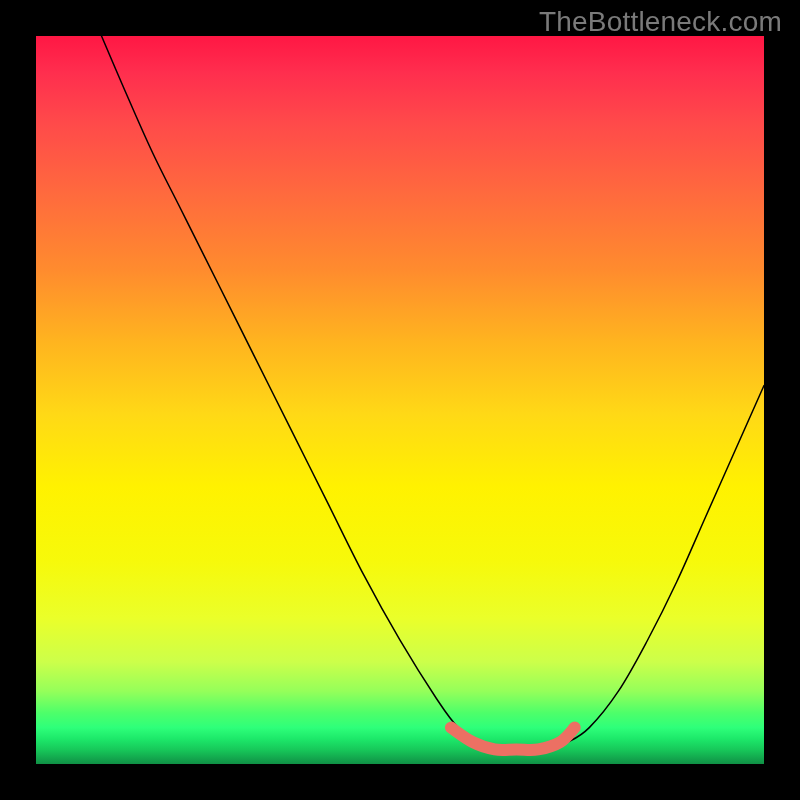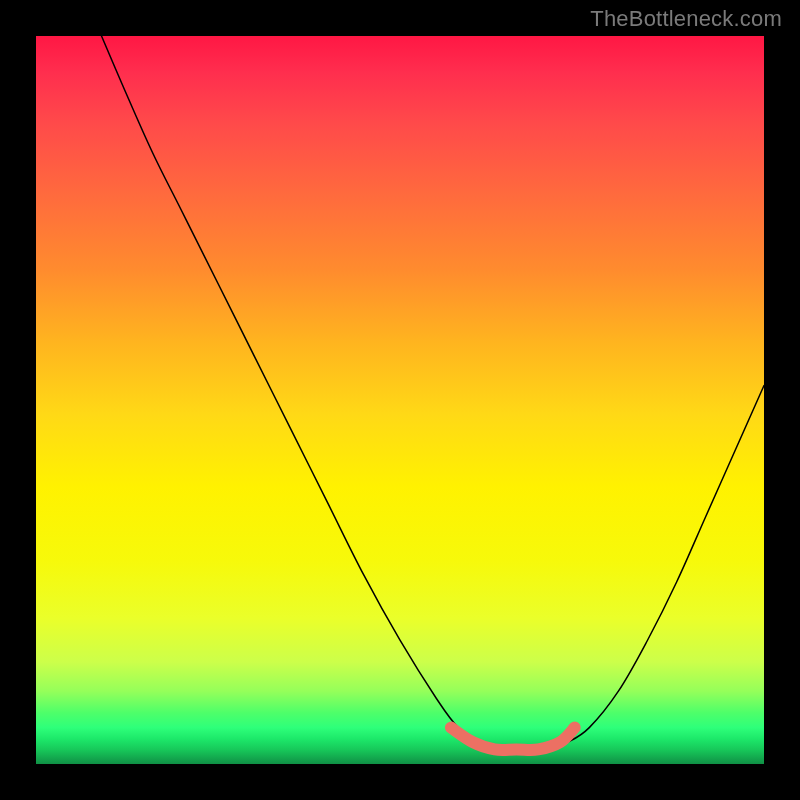--- a/index.html
+++ b/index.html
@@ -43,21 +43,21 @@
       #1de96a 96.5%,
       #17c95a 98%,
       #109045 100%
     );
   }
   .watermark {
     position: absolute;
     top: 6px;
     right: 18px;
     color: #7a7a7a;
-    font-size: 22px;
+    font-size: 28px;
     font-weight: 400;
     letter-spacing: 0.2px;
     user-select: none;
   }
   svg.curve {
     position: absolute;
     left: 0;
     top: 0;
     width: 728px;
     height: 728px;

